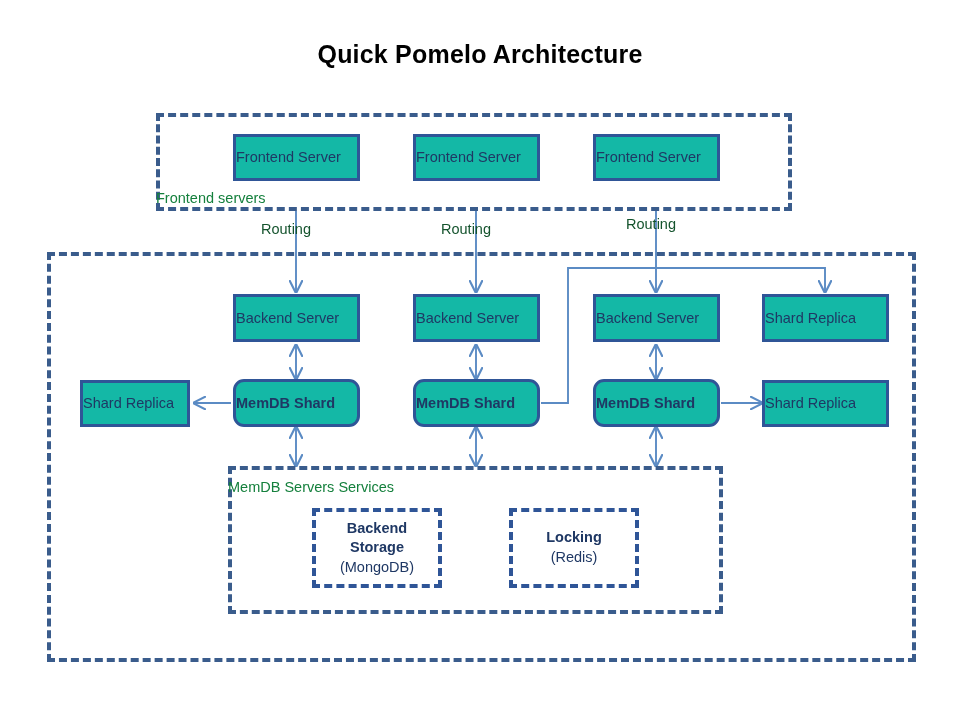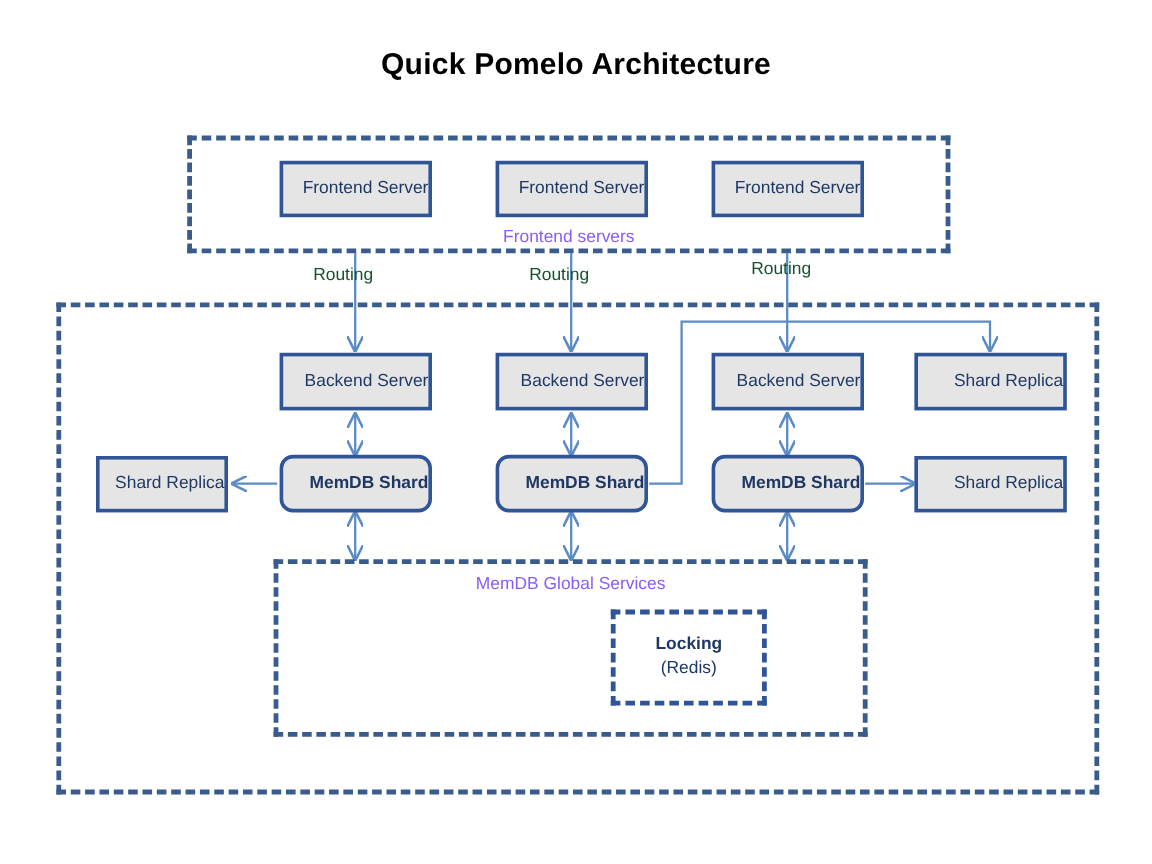--- a/index.html
+++ b/index.html
@@ -43,36 +43,36 @@
   
   .group-box {
     position: absolute;
     border: 4px dashed #3A5C8C;
     box-sizing: border-box;
     background: transparent;
   }
   .group-label {
     position: absolute;
     font-size: 14.5px;
-    color: #8b5cf6;
-    text-align: center;
+    color: #15803d;
+    text-align: left;
     white-space: nowrap;
   }
 
   
   .node {
     position: absolute;
     box-sizing: border-box;
     border: 3px solid #2F5597;
-    background: #e5e5e5;
+    background: #14b8a6;
     color: #1F3864;
     font-size: 14.5px;
     display: flex;
     align-items: center;
-    justify-content: flex-end;
+    justify-content: flex-start;
     text-align: center;
     line-height: 1.25;
   }
   .node.bold {
     font-weight: bold;
     border-radius: 11px;
   }
 
   
   .service-box {
@@ -191,22 +191,27 @@
   </div>
   <div class="node bold" style="left:593px; top:379px; width:127px; height:48px;">
     <span>MemDB Shard</span>
   </div>
   <div class="node" style="left:762px; top:380px; width:127px; height:47px;">
     <span>Shard Replica</span>
   </div>
 
   <div class="group-box" style="left:228px; top:466px; width:495px; height:148px;"></div>
 
-  <div class="group-label" style="left:228px; top:479px; width:495px;">MemDB Global Services</div>
-
+  <div class="group-label" style="left:228px; top:479px; width:495px;">MemDB Servers Services</div>
+
+  <div class="service-box" style="left:312px; top:508px; width:130px; height:80px;">
+    <span class="svc-name">Backend</span>
+    <span class="svc-name">Storage</span>
+    <span class="svc-sub">(MongoDB)</span>
+  </div>
 
   <div class="service-box" style="left:509px; top:508px; width:130px; height:80px;">
     <span class="svc-name">Locking</span>
     <span class="svc-sub">(Redis)</span>
   </div>
 
 
 </div>
 
 </body></html>

